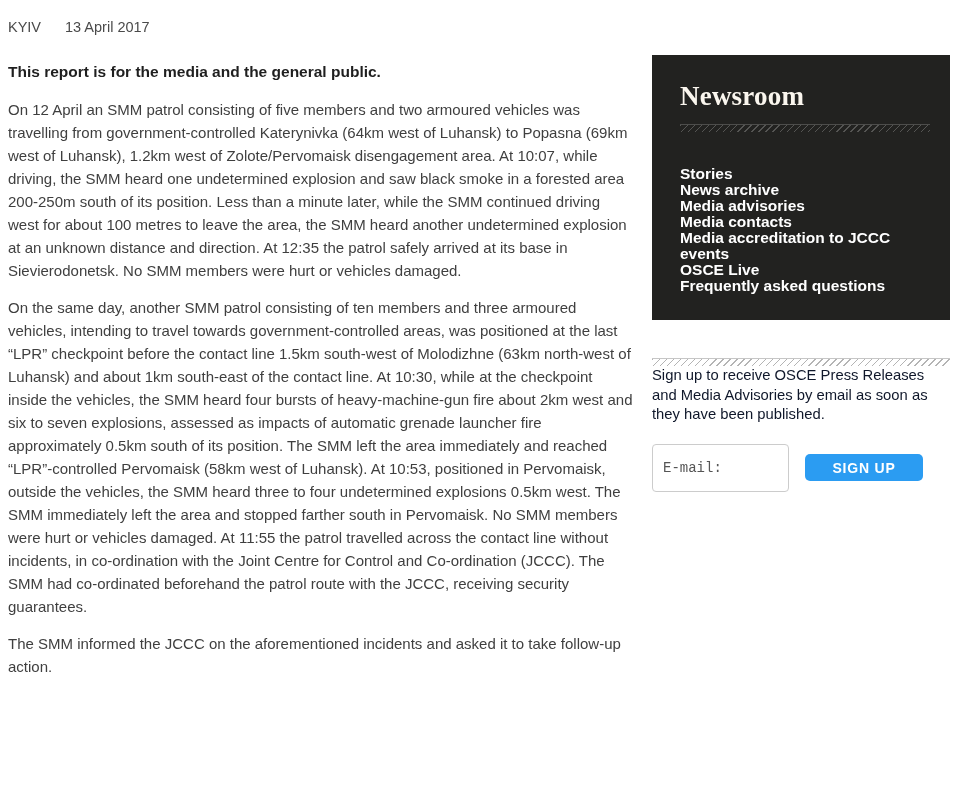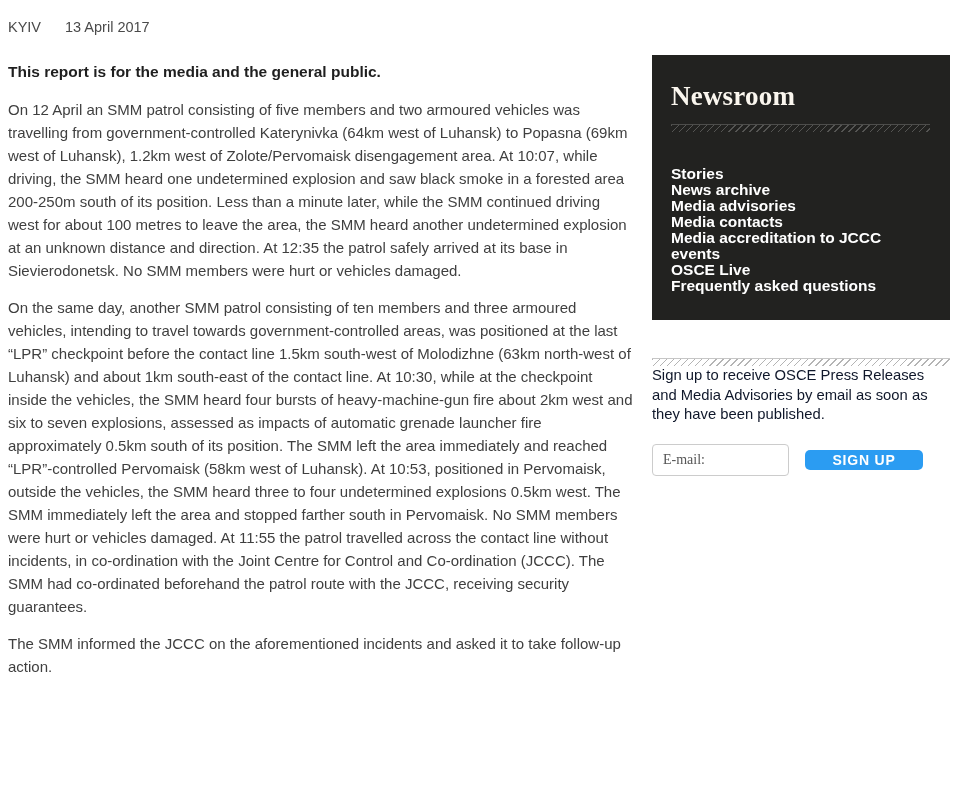--- a/index.html
+++ b/index.html
@@ -19,21 +19,21 @@
   
   .row { display: flex; align-items: flex-start; margin-top: 20px; padding: 0 18px 0 8px; }
   
   .article { flex: 1 1 auto; min-width: 0; color: var(--body-text, #3f3f3f); font-size: 15px; line-height: 23px; padding-right: 2px; }
   .article p { margin: 0 0 14px 0; }
   .article .intro { font-weight: 700; color: #1f1f1f; font-size: 15.5px; margin: 5px 0 15px 0; }
   
   .sidebar { flex: 0 0 298px; width: 298px; margin-left: 16px; }
   .newsroom {
     background: var(--newsroom-bg, #222220); color: #fff;
-    padding: 18px 20px 26px 19px;
+    padding: 18px 20px 26px 28px;
   }
   .newsroom-title {
     margin: 8px 0 12px 0; font-family: "Liberation Serif", serif; font-weight: 700;
     font-size: 27px; color: #faf6ee; letter-spacing: 0.2px;
   }
   .hatch {
     height: 8px;
     border-top: 1px solid #4d4d4b;
     background: repeating-linear-gradient(135deg, #555553 0 1px, transparent 1px 5px);
   }
@@ -49,26 +49,26 @@
   }
   .newsroom-nav a:first-child { margin-top: 34px; }
   
   .subscribe-title {
     margin: 14px 0 8px 0; font-family: "Liberation Serif", serif; font-weight: 700;
     font-size: 28px; color: #0e0e0e;
   }
   .subscribe-desc { margin: 0 0 19px 0; color: #0f172a; font-size: 14.8px; line-height: 19.5px; }
   .subscribe-form { display: flex; align-items: center; }
   .email-input {
-    width: 137px; height: 32px; border: 1px solid #cccccc; border-radius: 4px;
-    padding: 0 10px; font-family: Liberation Serif, serif;
+    width: 137px; height: 48px; border: 1px solid #cccccc; border-radius: 4px;
+    padding: 0 10px; font-family: Liberation Mono, monospace;
     font-size: 14px; color: #555555; outline: none;
   }
   .signup-btn {
-    margin-left: 16px; width: 118px; height: 20px; border: none; border-radius: 5px;
+    margin-left: 16px; width: 118px; height: 27px; border: none; border-radius: 5px;
     background: var(--accent-blue, #2b9cf2); color: #ffffff;
     font-family: "Liberation Sans", sans-serif; font-weight: 700; font-size: 14px;
     letter-spacing: 0.8px; cursor: pointer;
   }
 </style>
 </head>
 <body>
 
 <div class="page">
 

